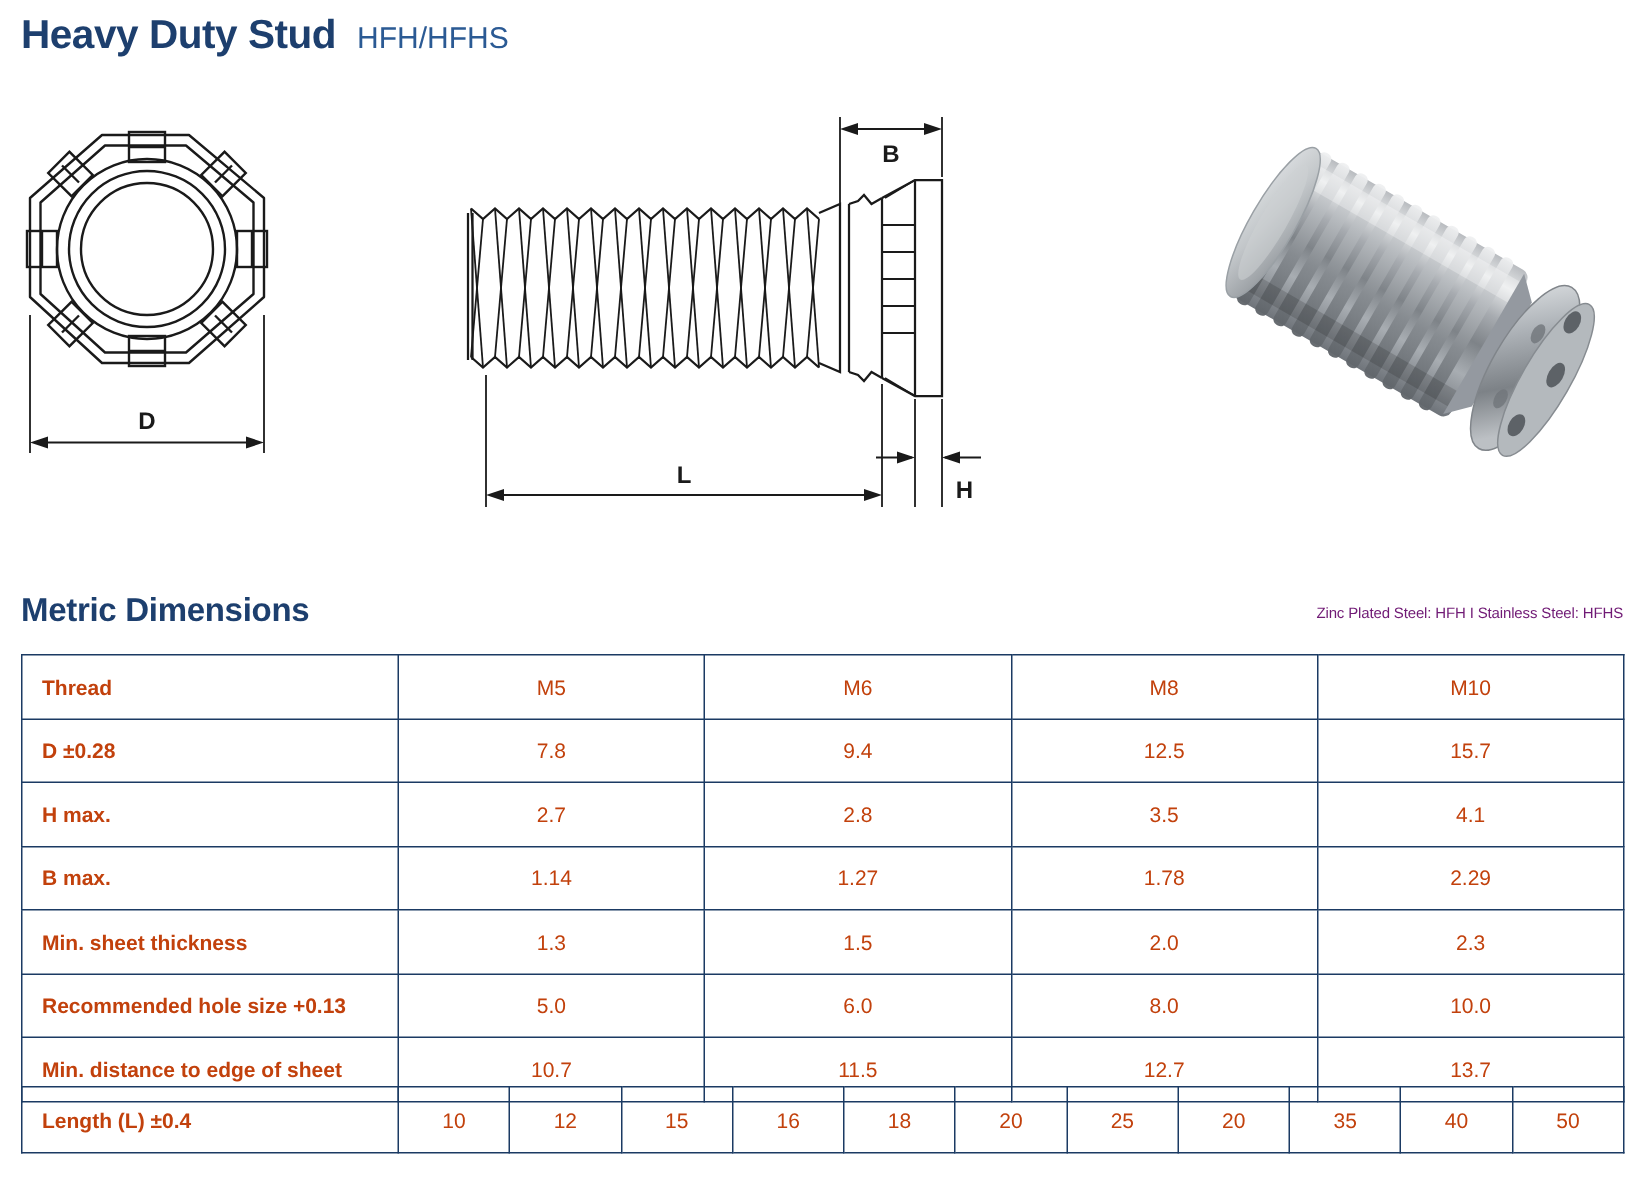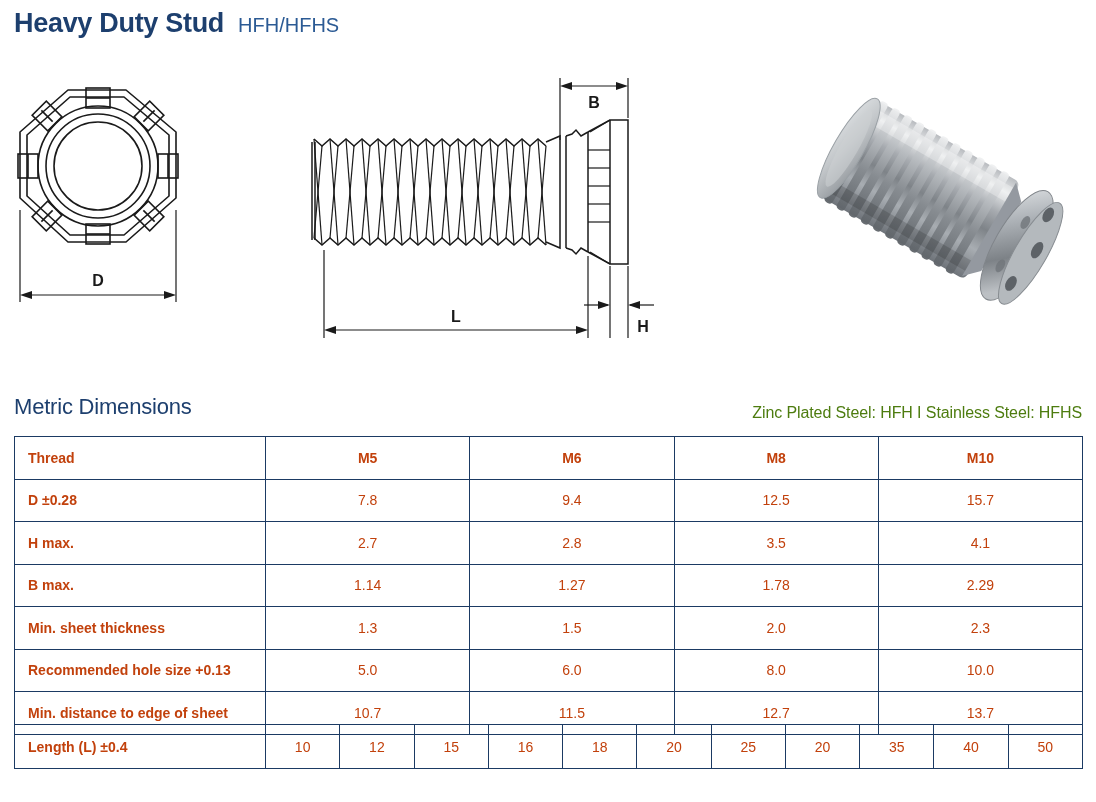--- a/index.html
+++ b/index.html
@@ -34,27 +34,27 @@
   .fig { position: absolute; }
   .fig svg { display: block; }
 
   .fig-top  { left: 6px;  top: 10px; }
   .fig-side { left: 298px; top: 0px; }
   .fig-photo{ left: 790px; top: 25px; }
 
   
   .section-head {
     position: absolute; left: 14px; top: 394px;
-    font-size: 22px; font-weight: normal; color: #1d3f6e;
+    font-size: 22px; font-weight: bold; color: #1d3f6e;
     letter-spacing: -0.2px;
     text-align: center;
   }
   .section-note {
     position: absolute; right: 14px; top: 404px;
-    font-size: 16px; font-weight: normal; color: #4d7c0f;
+    font-size: 10px; font-weight: normal; color: #701a75;
     letter-spacing: -0.1px; white-space: nowrap;
   }
 
   
   table {
     position: absolute;
     border-collapse: collapse;
     table-layout: fixed;
   }
   table td, table th {
@@ -70,21 +70,21 @@
   table td.rowlabel, table th.rowlabel {
     text-align: left;
     padding-left: 13px;
     font-weight: bold;
     font-size: 14px;
   }
 
   #metric-table { left: 14px; top: 436px; width: 1068px; }
   #metric-table col.c-label { width: 251px; }
   #metric-table col.c-val   { width: 204.25px; }
-  #metric-table th.colhead  { font-weight: bold; }
+  #metric-table th.colhead  { font-weight: normal; }
 
   #length-table { left: 14px; top: 724px; width: 1068px; }
   #length-table col.c-label { width: 251px; }
   #length-table col.c-len   { width: 74.27px; }
   #length-table td { height: 44px; }
 </style>
 </head>
 <body>
 
 <div class="page">

